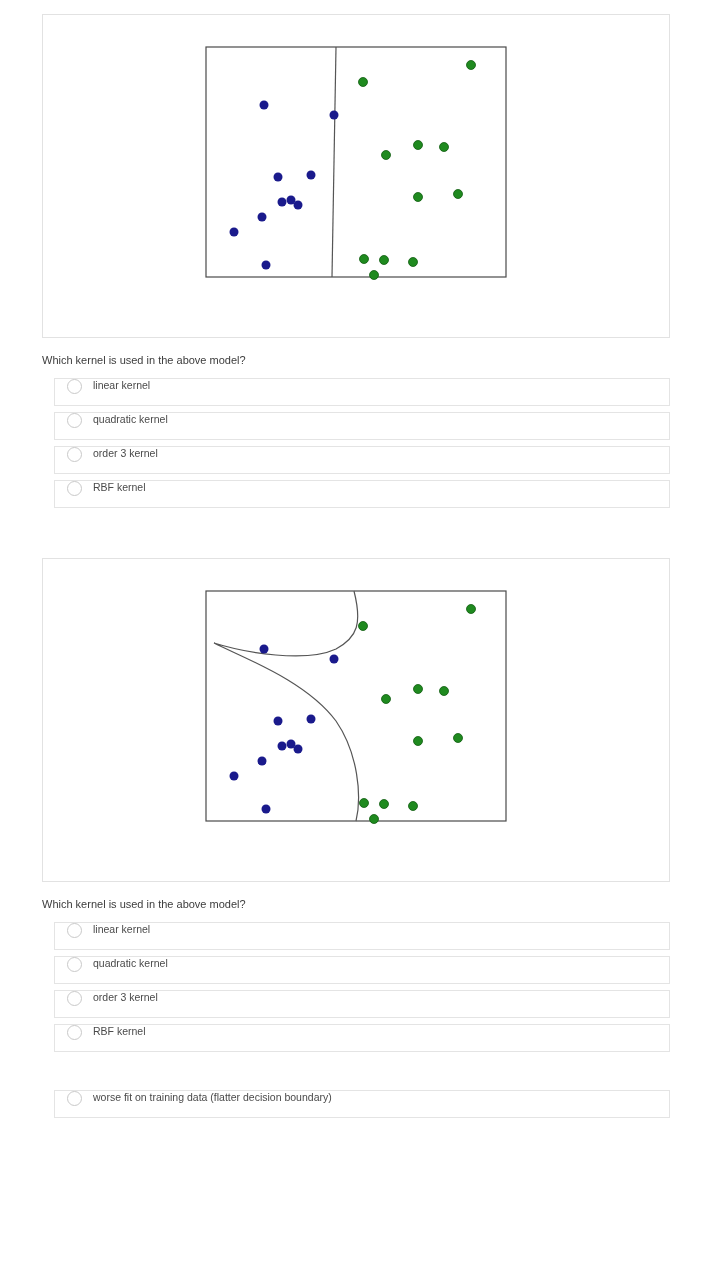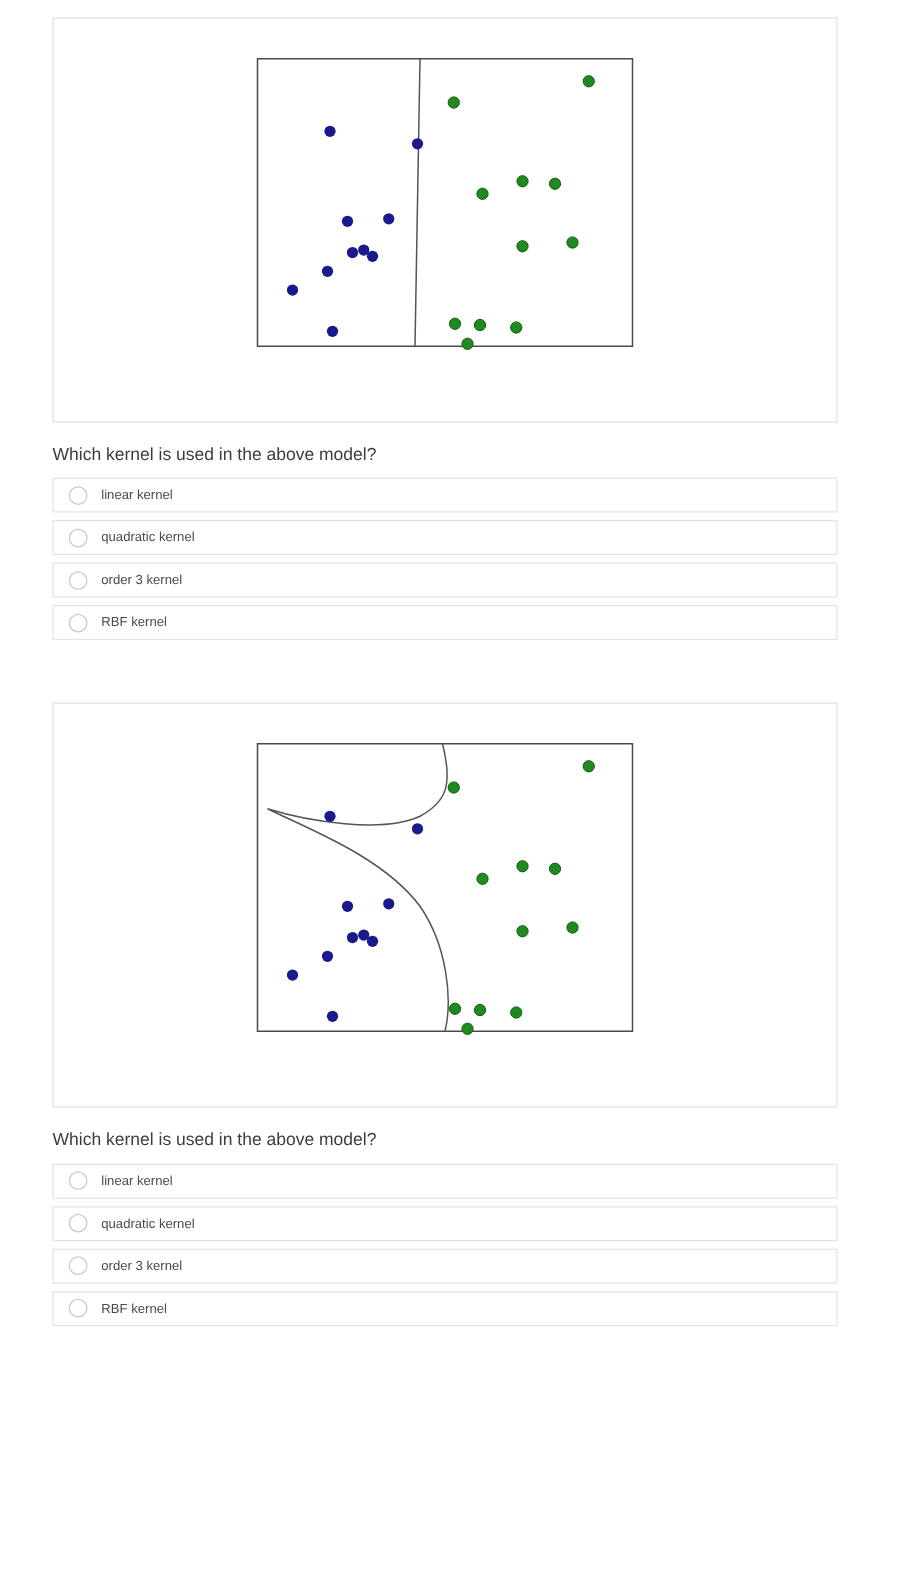--- a/index.html
+++ b/index.html
@@ -29,38 +29,39 @@
     background: #ffffff;
     box-sizing: border-box;
     padding: 12px 0 10px 0;
   }
   .figure-inner {
     display: flex;
     justify-content: center;
     align-items: center;
   }
   .prompt {
-    font-size: 14px;
+    font-size: 11px;
     color: #3c3c3c;
     margin: 15px 50px 9px 42px;
     line-height: 1.45;
   }
   .options {
     margin: 0 50px 0 42px;
   }
   .option {
     border: 1px solid #e4e4e4;
     background: #ffffff;
     height: 28px;
     display: flex;
-    align-items: center;
+    align-items: flex-start;
     padding-left: 12px;
     margin-bottom: 6px;
     box-sizing: border-box;
     cursor: pointer;
+    margin-left: 12px;
   }
   .radio {
     width: 13px;
     height: 13px;
     border-radius: 50%;
     border: 1px solid #c9c9c9;
     background: #fff;
     flex: 0 0 auto;
     margin-right: 11px;
   }
@@ -186,16 +187,20 @@
         <span class="radio"></span>
         <span class="option-label">RBF kernel</span>
       </div>
     </div>
   </div>
 
   <div class="gap-md"></div>
 
   <div class="question-block">
     <div class="options">
+      <div class="option">
+        <span class="radio"></span>
+        <span class="option-label">worse fit on training data (flatter decision boundary)</span>
+      </div>
     </div>
   </div>
 
 </div>
 
 </body></html>

